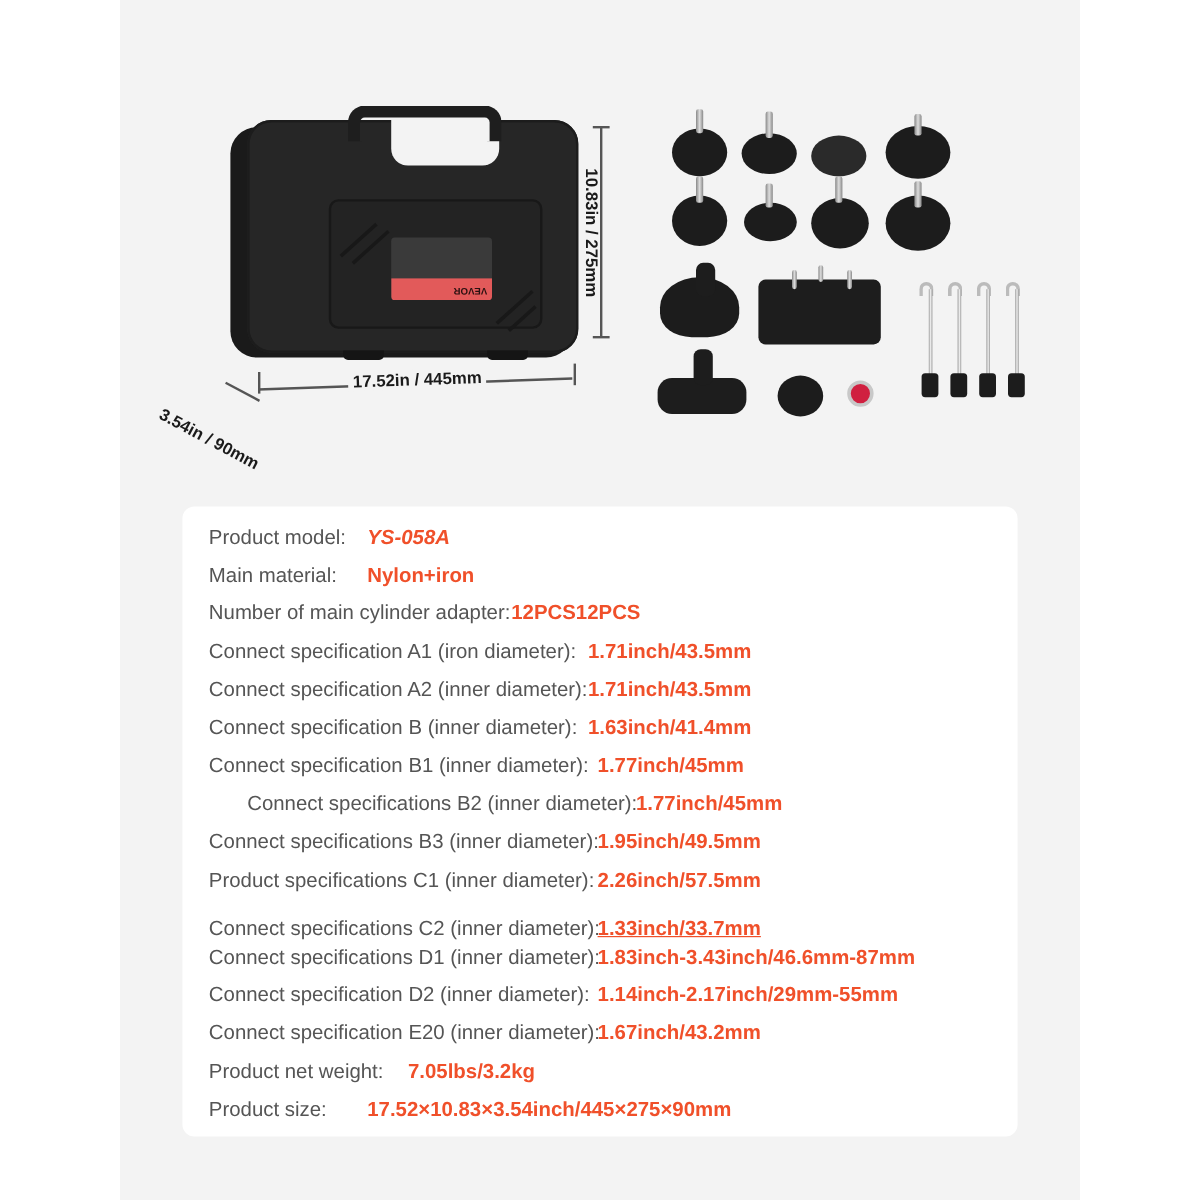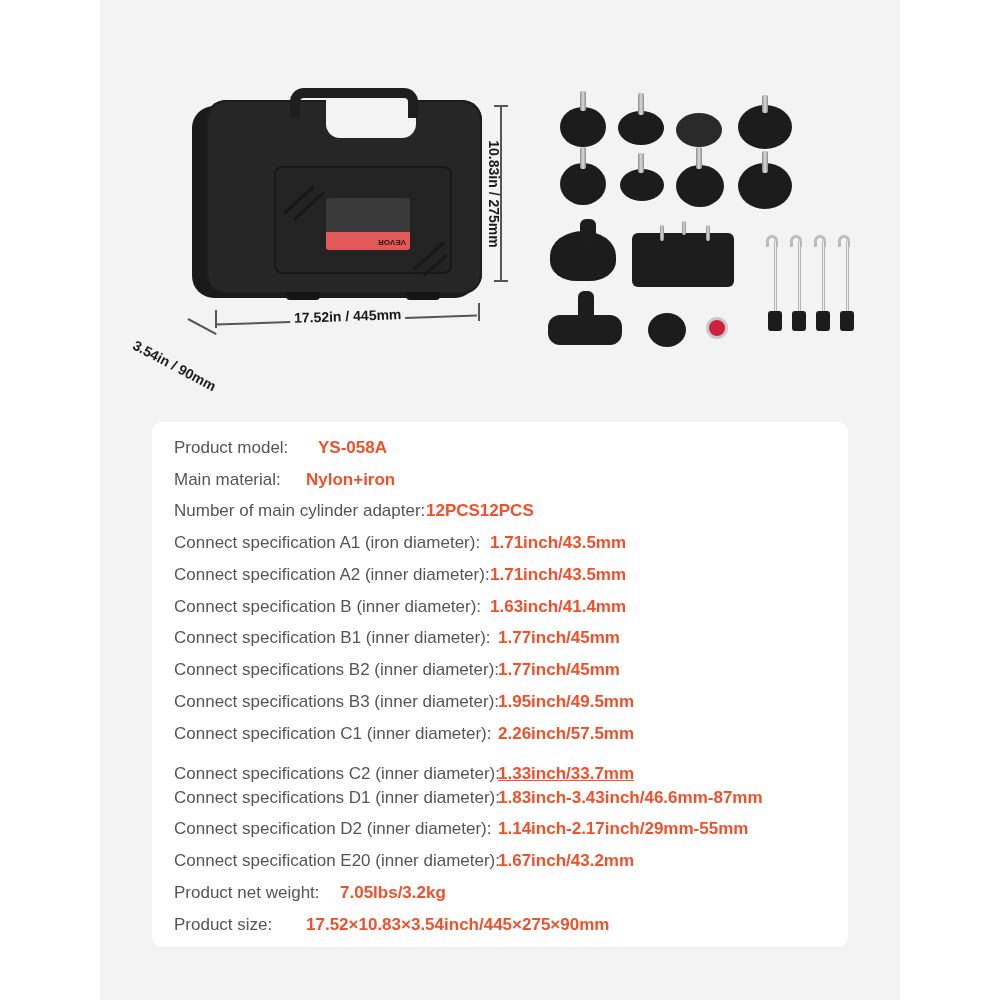--- a/index.html
+++ b/index.html
@@ -118,21 +118,21 @@
   <div class="hook-rod" style="left:282px;top:156px;height:72px;"></div>
   <div class="hook-foot" style="left:276px;top:226px;"></div>
   <div class="hook-top" style="left:298px;top:150px;"></div>
   <div class="hook-rod" style="left:306px;top:156px;height:72px;"></div>
   <div class="hook-foot" style="left:300px;top:226px;"></div>
 </div>
 
 <div class="card">
   <div class="row" style="top:14px;">
     <span class="lbl">Product model:</span>
-    <span class="val" style="left:144px;">YS-058A</span>
+    <span class="val" style="left:132px;font-style:italic;">YS-058A</span>
   </div>
   <div class="row" style="top:46px;">
     <span class="lbl">Main material:</span>
     <span class="val" style="left:132px;">Nylon+iron</span>
   </div>
   <div class="row" style="top:77px;">
     <span class="lbl">Number of main cylinder adapter:</span>
     <span class="val" style="left:252px;">12PCS12PCS</span>
   </div>
   <div class="row" style="top:109px;">
@@ -144,30 +144,30 @@
     <span class="val" style="left:316px;">1.71inch/43.5mm</span>
   </div>
   <div class="row" style="top:173px;">
     <span class="lbl">Connect specification B (inner diameter):</span>
     <span class="val" style="left:316px;">1.63inch/41.4mm</span>
   </div>
   <div class="row" style="top:204px;">
     <span class="lbl">Connect specification B1 (inner diameter):</span>
     <span class="val" style="left:324px;">1.77inch/45mm</span>
   </div>
-  <div class="row" style="top:236px;">
+  <div class="row" style="top:236px;margin-left:32px;">
     <span class="lbl">Connect specifications B2 (inner diameter):</span>
     <span class="val" style="left:324px;">1.77inch/45mm</span>
   </div>
   <div class="row" style="top:268px;">
     <span class="lbl">Connect specifications B3 (inner diameter):</span>
     <span class="val" style="left:324px;">1.95inch/49.5mm</span>
   </div>
   <div class="row" style="top:300px;">
-    <span class="lbl">Connect specification C1 (inner diameter):</span>
+    <span class="lbl">Product specifications C1 (inner diameter):</span>
     <span class="val" style="left:324px;">2.26inch/57.5mm</span>
   </div>
   <div class="row" style="top:340px;">
     <span class="lbl">Connect specifications C2 (inner diameter):</span>
     <span class="val" style="left:324px;text-decoration:underline;">1.33inch/33.7mm</span>
   </div>
   <div class="row" style="top:364px;">
     <span class="lbl">Connect specifications D1 (inner diameter):</span>
     <span class="val" style="left:324px;">1.83inch-3.43inch/46.6mm-87mm</span>
   </div>

